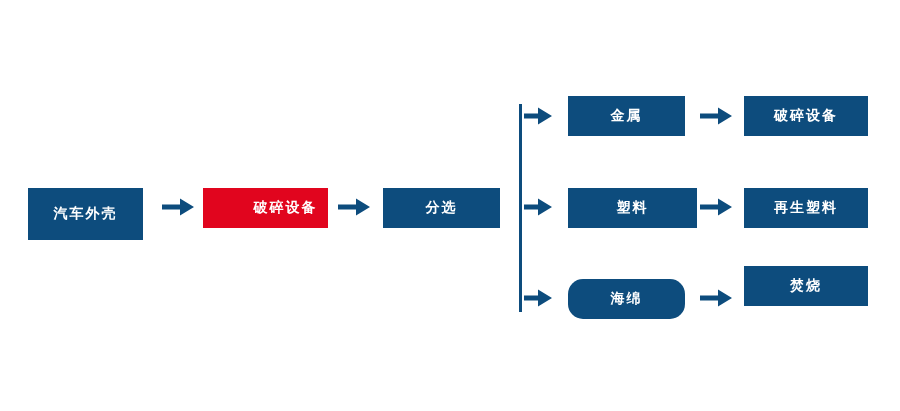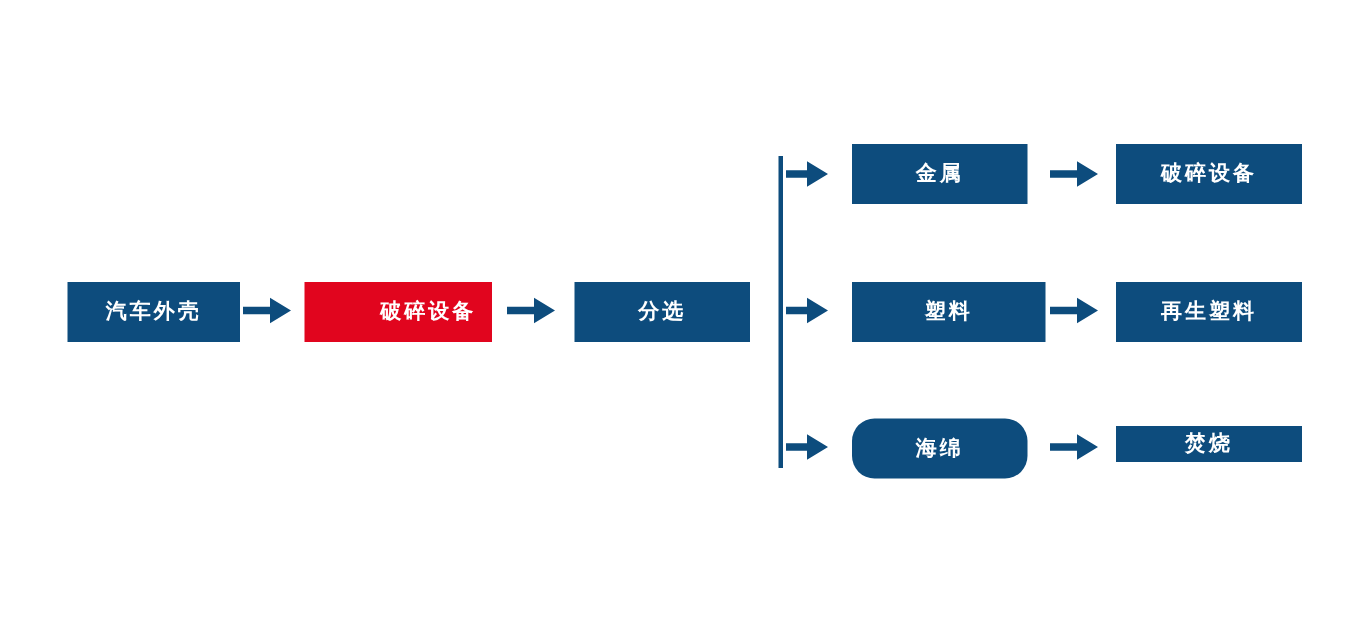--- a/index.html
+++ b/index.html
@@ -41,21 +41,21 @@
   .vline{
     position:absolute;
     background:var(--navy);
   }
 </style>
 </head>
 <body>
 
 <div class="canvas">
 
-  <div class="node navy" style="left:45px; top:188px; width:115px; height:40px;">汽车外壳</div>
+  <div class="node navy" style="left:28px; top:188px; width:115px; height:52px;">汽车外壳</div>
 
   <svg class="arrow" style="left:162px; top:196px;" width="32" height="22" viewBox="0 0 32 22">
     <path d="M0 8.5 h18 v-6 l14 8.5 -14 8.5 v-6 h-18 z" fill="currentColor"></path>
   </svg>
 
   <div class="node red" style="left:203px; top:188px; width:125px; height:40px;">破碎设备</div>
 
   <svg class="arrow" style="left:338px; top:196px;" width="32" height="22" viewBox="0 0 32 22">
     <path d="M0 8.5 h18 v-6 l14 8.5 -14 8.5 v-6 h-18 z" fill="currentColor"></path>
   </svg>
@@ -83,15 +83,15 @@
   <div class="node navy" style="left:568px; top:188px; width:129px; height:40px;">塑料</div>
   <svg class="arrow" style="left:700px; top:196px;" width="32" height="22" viewBox="0 0 32 22">
     <path d="M0 8.5 h18 v-6 l14 8.5 -14 8.5 v-6 h-18 z" fill="currentColor"></path>
   </svg>
   <div class="node navy" style="left:744px; top:188px; width:124px; height:40px;">再生塑料</div>
 
   <div class="node navy" style="left:568px; top:279px; width:117px; height:40px;border-radius:15px;">海绵</div>
   <svg class="arrow" style="left:700px; top:287px;" width="32" height="22" viewBox="0 0 32 22">
     <path d="M0 8.5 h18 v-6 l14 8.5 -14 8.5 v-6 h-18 z" fill="currentColor"></path>
   </svg>
-  <div class="node navy" style="left:744px; top:284px; width:124px; height:24px;">焚烧</div>
+  <div class="node navy" style="left:744px; top:266px; width:124px; height:40px;">焚烧</div>
 
 </div>
 
 </body></html>

